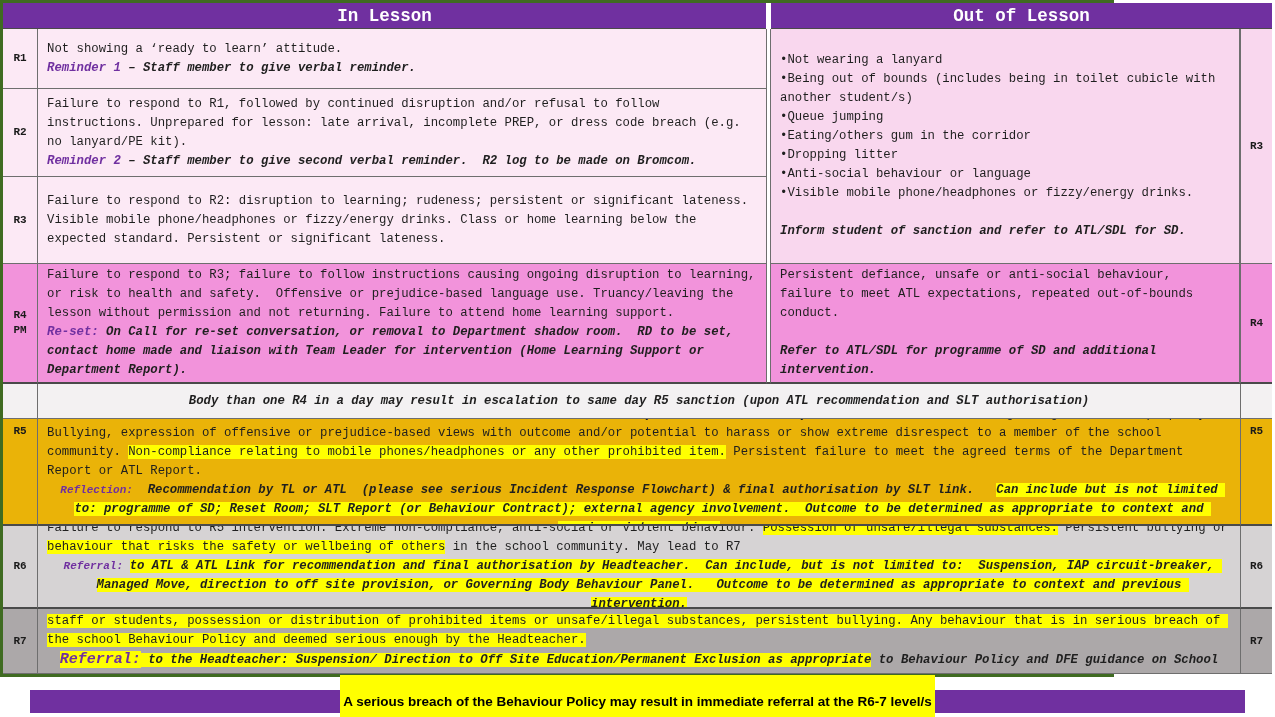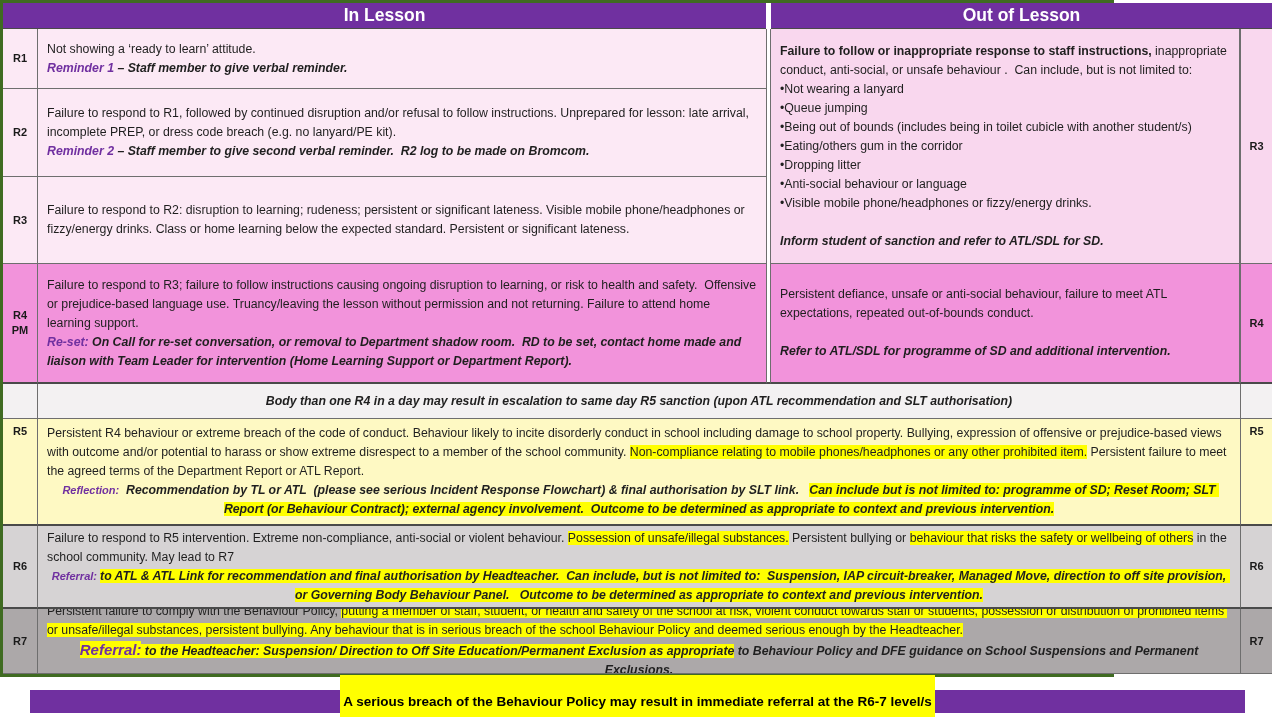--- a/index.html
+++ b/index.html
@@ -6,20 +6,21 @@
   html, body { width: 1275px; height: 717px; background: #ffffff; overflow: hidden; }
   body { font-family: "Liberation Sans", sans-serif; color: #1f1f1f; }
 
   .policy-table {
     width: 1114px;
     display: grid;
     grid-template-columns: 35px 728px 5px 469px 32px;
     grid-template-rows: 26px 60px 88px 87px 120px 35px 107px 83px 65px;
     border: 3px solid var(--green-border, #3F6B21);
     background: #ffffff;
+    font-family: Liberation Mono, monospace;
   }
 
   .cell { overflow: hidden; }
 
   
   .hdr {
     background: var(--header-purple, #7030A0);
     color: #ffffff;
     font-weight: bold;
     font-size: 17.5px;
@@ -67,21 +68,21 @@
   .escl { grid-column: 1; grid-row: 6; } .escc { grid-column: 2 / 5; grid-row: 6; } .escr { grid-column: 5; grid-row: 6; }
   .r5l { grid-column: 1; grid-row: 7; } .r5c { grid-column: 2 / 5; grid-row: 7; } .r5r { grid-column: 5; grid-row: 7; }
   .r6l { grid-column: 1; grid-row: 8; } .r6c { grid-column: 2 / 5; grid-row: 8; } .r6r { grid-column: 5; grid-row: 8; }
   .r7l { grid-column: 1; grid-row: 9; } .r7c { grid-column: 2 / 5; grid-row: 9; align-items: center; } .r7r { grid-column: 5; grid-row: 9; }
 
   
   .bg-lightpink { background: var(--light-pink, #FCE9F5); }
   .bg-midpink   { background: var(--mid-pink, #F9D7EE); }
   .bg-brightpink{ background: var(--bright-pink, #F293DB); }
   .bg-neutral   { background: var(--neutral-row, #F3F1F2); }
-  .bg-white     { background: #fef9c3; }
+  .bg-white     { background: #eab308; }
   .bg-gray6     { background: var(--gray-r6, #D6D3D4); }
   .bg-gray7     { background: var(--gray-r7, #ACA8A9); }
 
   
   .thick-bottom { border-bottom: 2px solid #4a4a4a; }
 
   
   .seg-r  { }
   .seg-b  { font-weight: bold; }
   .seg-bi { font-weight: bold; font-style: italic; }
@@ -129,24 +130,23 @@
     </div>
 
   <div class="cell label lab-left bg-lightpink r3l">R3</div>
   <div class="cell content bg-lightpink r3c">
       <div class="para"><span class="seg-r">Failure to respond to R2: disruption to learning; rudeness; persistent or significant lateness. Visible mobile phone/headphones or fizzy/energy drinks. Class or home learning below the expected standard. Persistent or significant lateness.</span></div>
     </div>
 
   <div class="cell gap-tall"></div>
 
   <div class="cell content bg-midpink or3c">
-      <div class="para"><span class="seg-b">Failure to follow or inappropriate response to staff instructions,</span><span class="seg-r"> inappropriate conduct, anti-social, or unsafe behaviour .  Can include, but is not limited to:</span></div>
       <div class="para"><span class="seg-r">•Not wearing a lanyard</span></div>
+      <div class="para"><span class="seg-r">•Being out of bounds (includes being in toilet cubicle with another student/s)</span></div>
       <div class="para"><span class="seg-r">•Queue jumping</span></div>
-      <div class="para"><span class="seg-r">•Being out of bounds (includes being in toilet cubicle with another student/s)</span></div>
       <div class="para"><span class="seg-r">•Eating/others gum in the corridor</span></div>
       <div class="para"><span class="seg-r">•Dropping litter</span></div>
       <div class="para"><span class="seg-r">•Anti-social behaviour or language</span></div>
       <div class="para"><span class="seg-r">•Visible mobile phone/headphones or fizzy/energy drinks.</span></div>
       <div class="para gap-before"><span class="seg-bi">Inform student of sanction and refer to ATL/SDL for SD.</span></div>
     </div>
   <div class="cell label lab-right bg-midpink or3l">R3</div>
 
   <div class="cell label lab-left bg-brightpink thick-bottom r4l">
     <span>R4</span>

